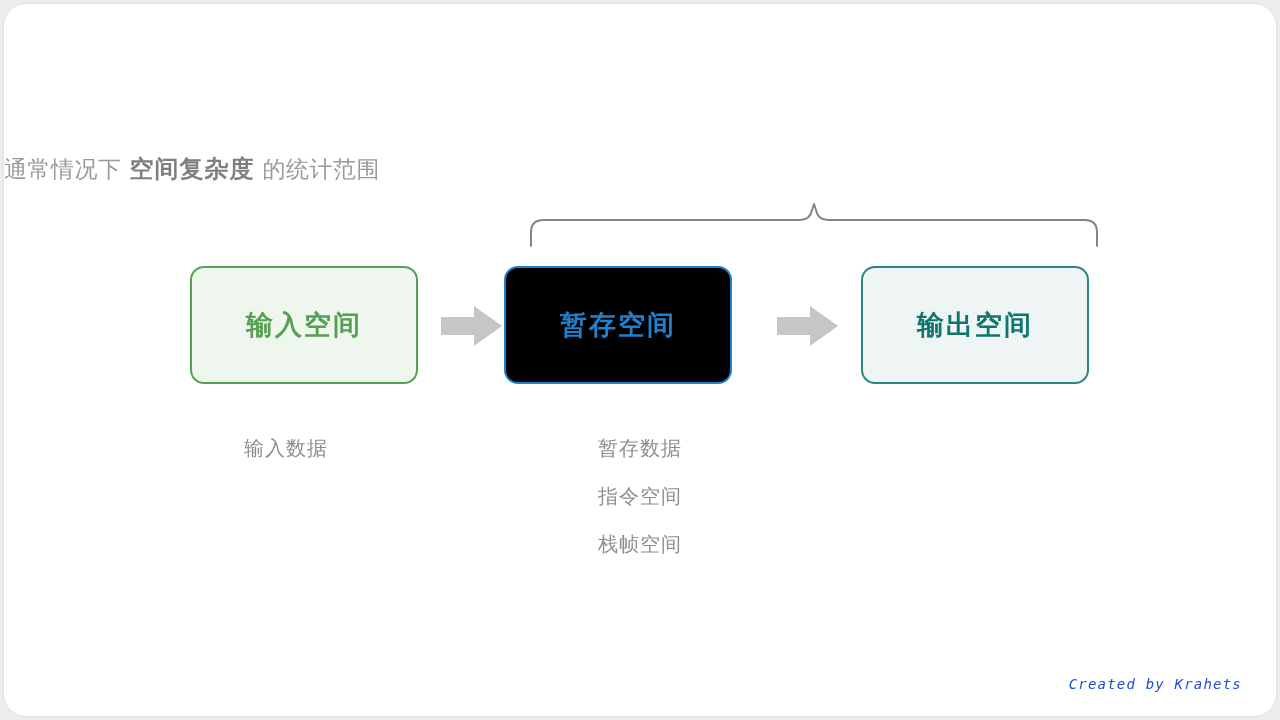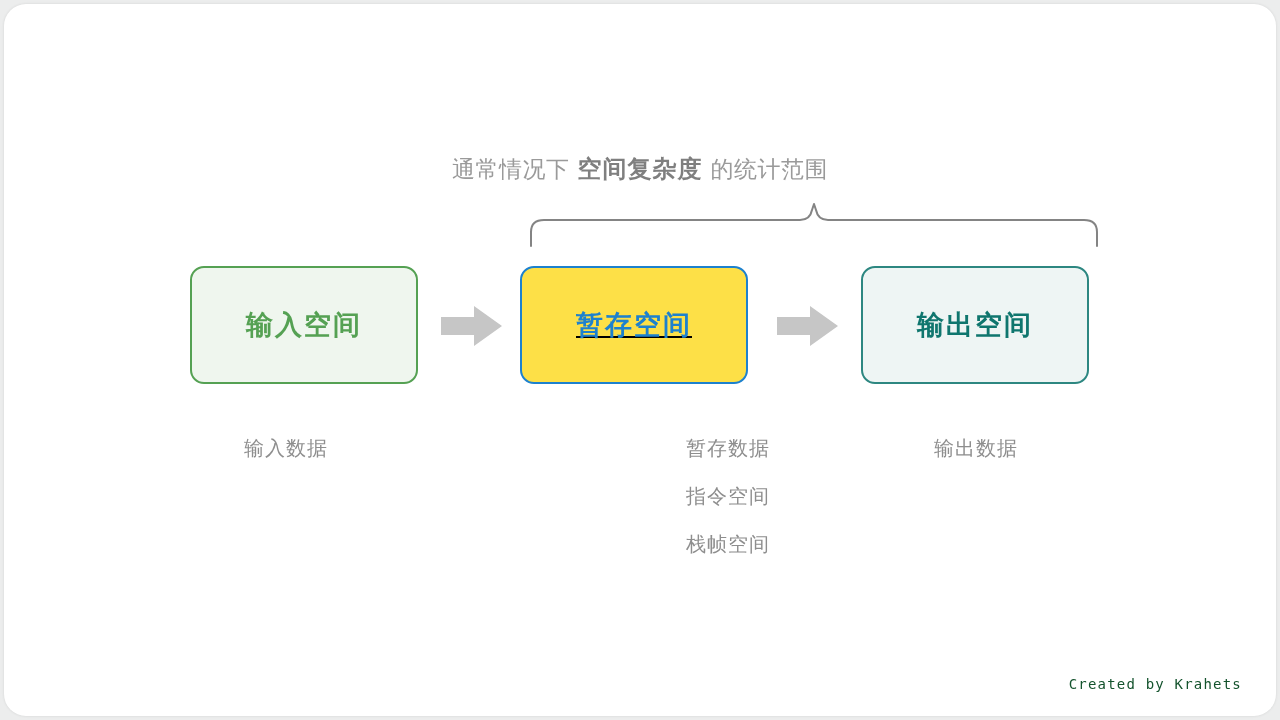--- a/index.html
+++ b/index.html
@@ -33,21 +33,21 @@
     width: 1272px;
     height: 712px;
   }
 
   
   .heading {
     position: absolute;
     left: 0;
     top: 148px;
     width: 1272px;
-    text-align: center;
+    text-align: left;
     white-space: nowrap;
     color: #9a9a9a;
     font-size: 23px;
     line-height: 34px;
   }
   .heading .seg-plain {
     color: #9a9a9a;
     font-weight: 400;
     letter-spacing: 0.5px;
   }
@@ -95,24 +95,23 @@
   }
 
   .node-input {
     left: 186px;
     background: #eff6ee;
     border: 2.2px solid #55a153;
   }
   .node-input .node-label { color: #55a153; }
 
   .node-temp {
-    left: 516px;
-    background: #fde047;
+    left: 500px;
+    background: #000000;
     border: 2.6px solid #1d81ce;
-    text-decoration: underline;
   }
   .node-temp .node-label { color: #1d81ce; }
 
   .node-output {
     left: 857px;
     background: #eef5f4;
     border: 2.2px solid #2d8781;
   }
   .node-output .node-label { color: #0f766e; }
 
@@ -134,41 +133,42 @@
     width: 1272px;
     height: 140px;
   }
   .caption-col {
     position: absolute;
     top: 0;
     width: 260px;
     text-align: center;
   }
   .caption-col-input  { left: 152px; }
-  .caption-col-temp   { left: 506px; text-align: right; }
+  .caption-col-temp   { left: 506px; }
   .caption-col-output { left: 842px; }
 
   .caption-line {
     color: #8e8e8e;
     font-size: 20px;
     line-height: 48px;
     letter-spacing: 1px;
     white-space: nowrap;
   }
 
   
   .footer-credit {
     position: absolute;
     right: 34px;
     bottom: 24px;
-    color: #14532d;
+    color: #1d4ed8;
     font-family: "DejaVu Sans Mono", "Liberation Mono", monospace;
     font-size: 14px;
     letter-spacing: 1.2px;
     white-space: nowrap;
+    font-style: italic;
   }
 </style>
 </head>
 <body>
 
 <div class="page-card">
   <div class="stage">
 
     <div class="heading">
       <span class="seg-plain">通常情况下</span><span class="seg-strong">空间复杂度</span><span class="seg-plain">的统计范围</span>
@@ -223,22 +223,19 @@
       <div class="caption-col caption-col-input">
         <div class="caption-line">输入数据</div>
       </div>
 
       <div class="caption-col caption-col-temp">
         <div class="caption-line">暂存数据</div>
         <div class="caption-line">指令空间</div>
         <div class="caption-line">栈帧空间</div>
       </div>
 
-      <div class="caption-col caption-col-output">
-        <div class="caption-line">输出数据</div>
-      </div>
 
     </div>
 
     <div class="footer-credit">Created by Krahets</div>
 
   </div>
 </div>
 
 </body></html>

